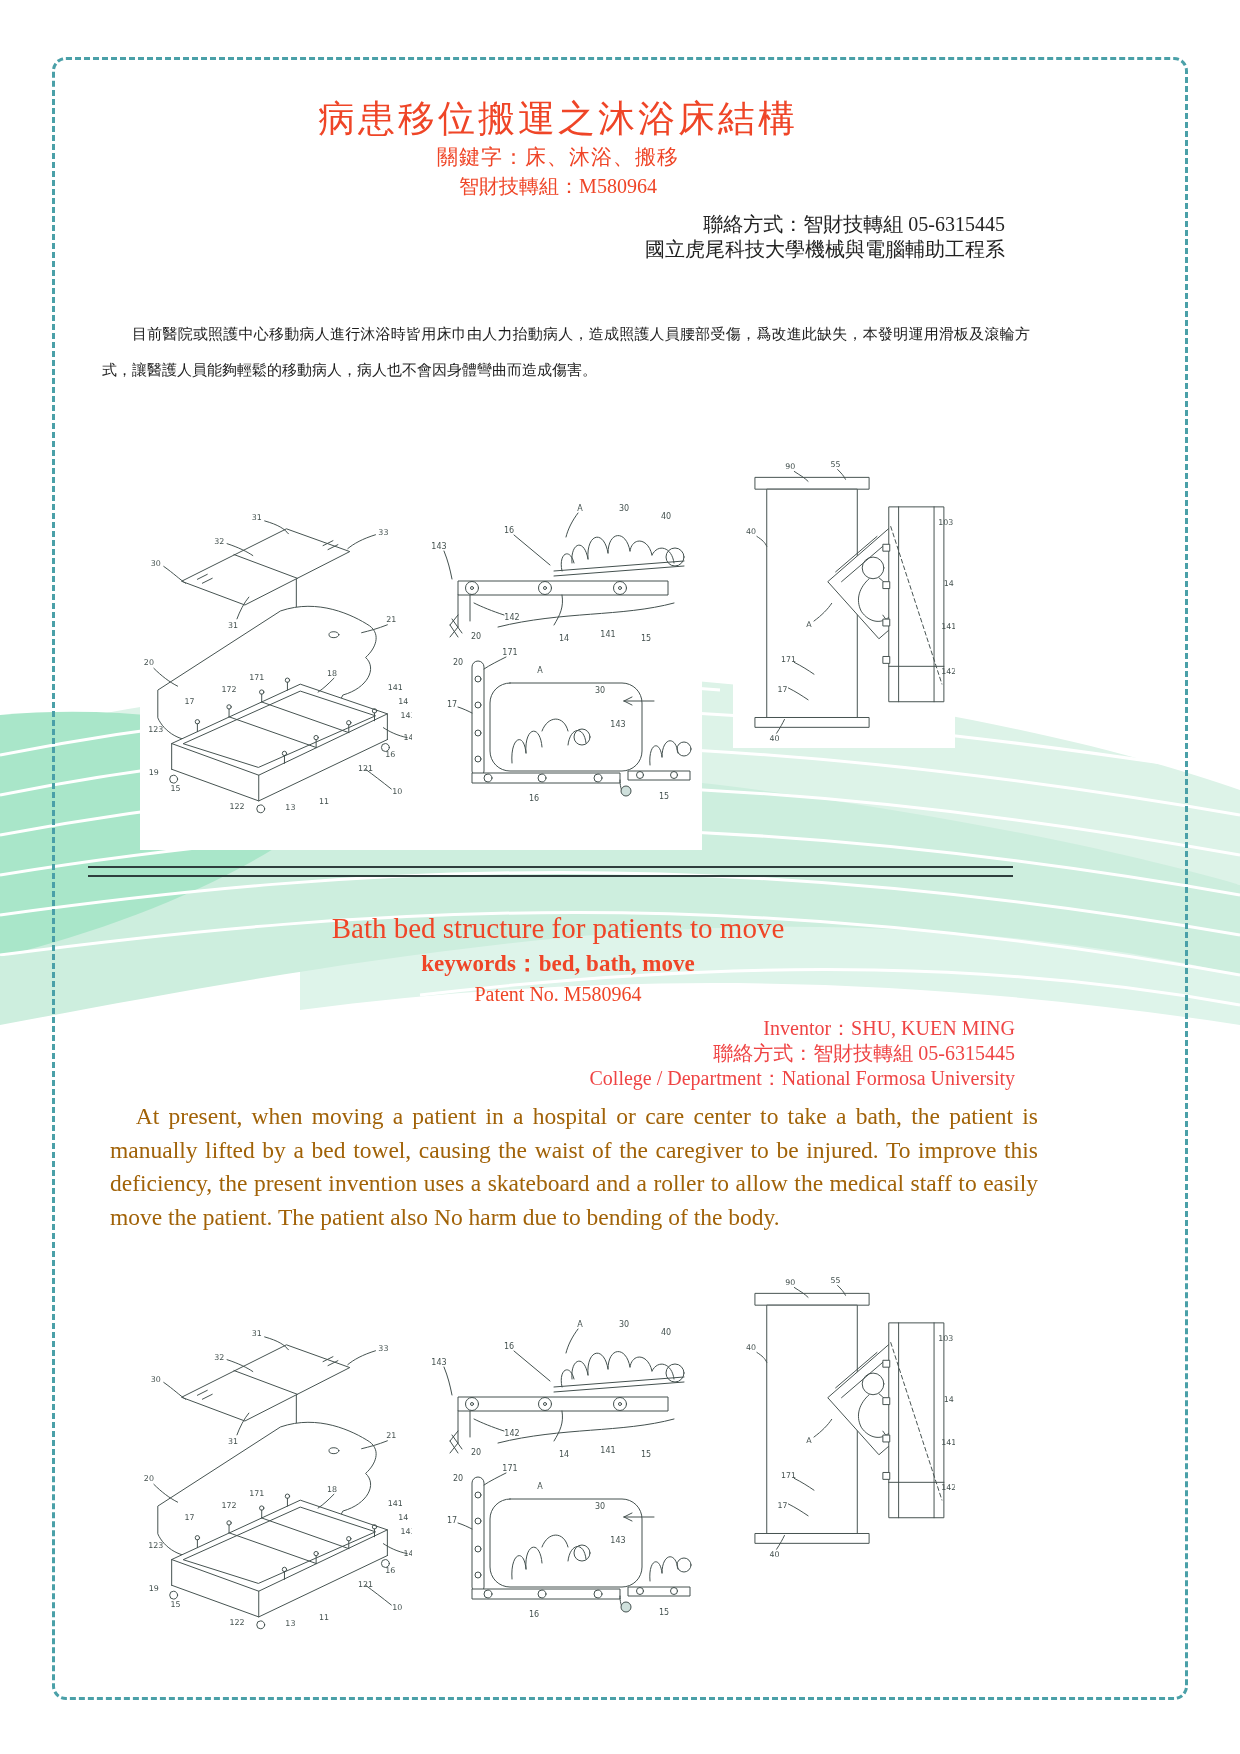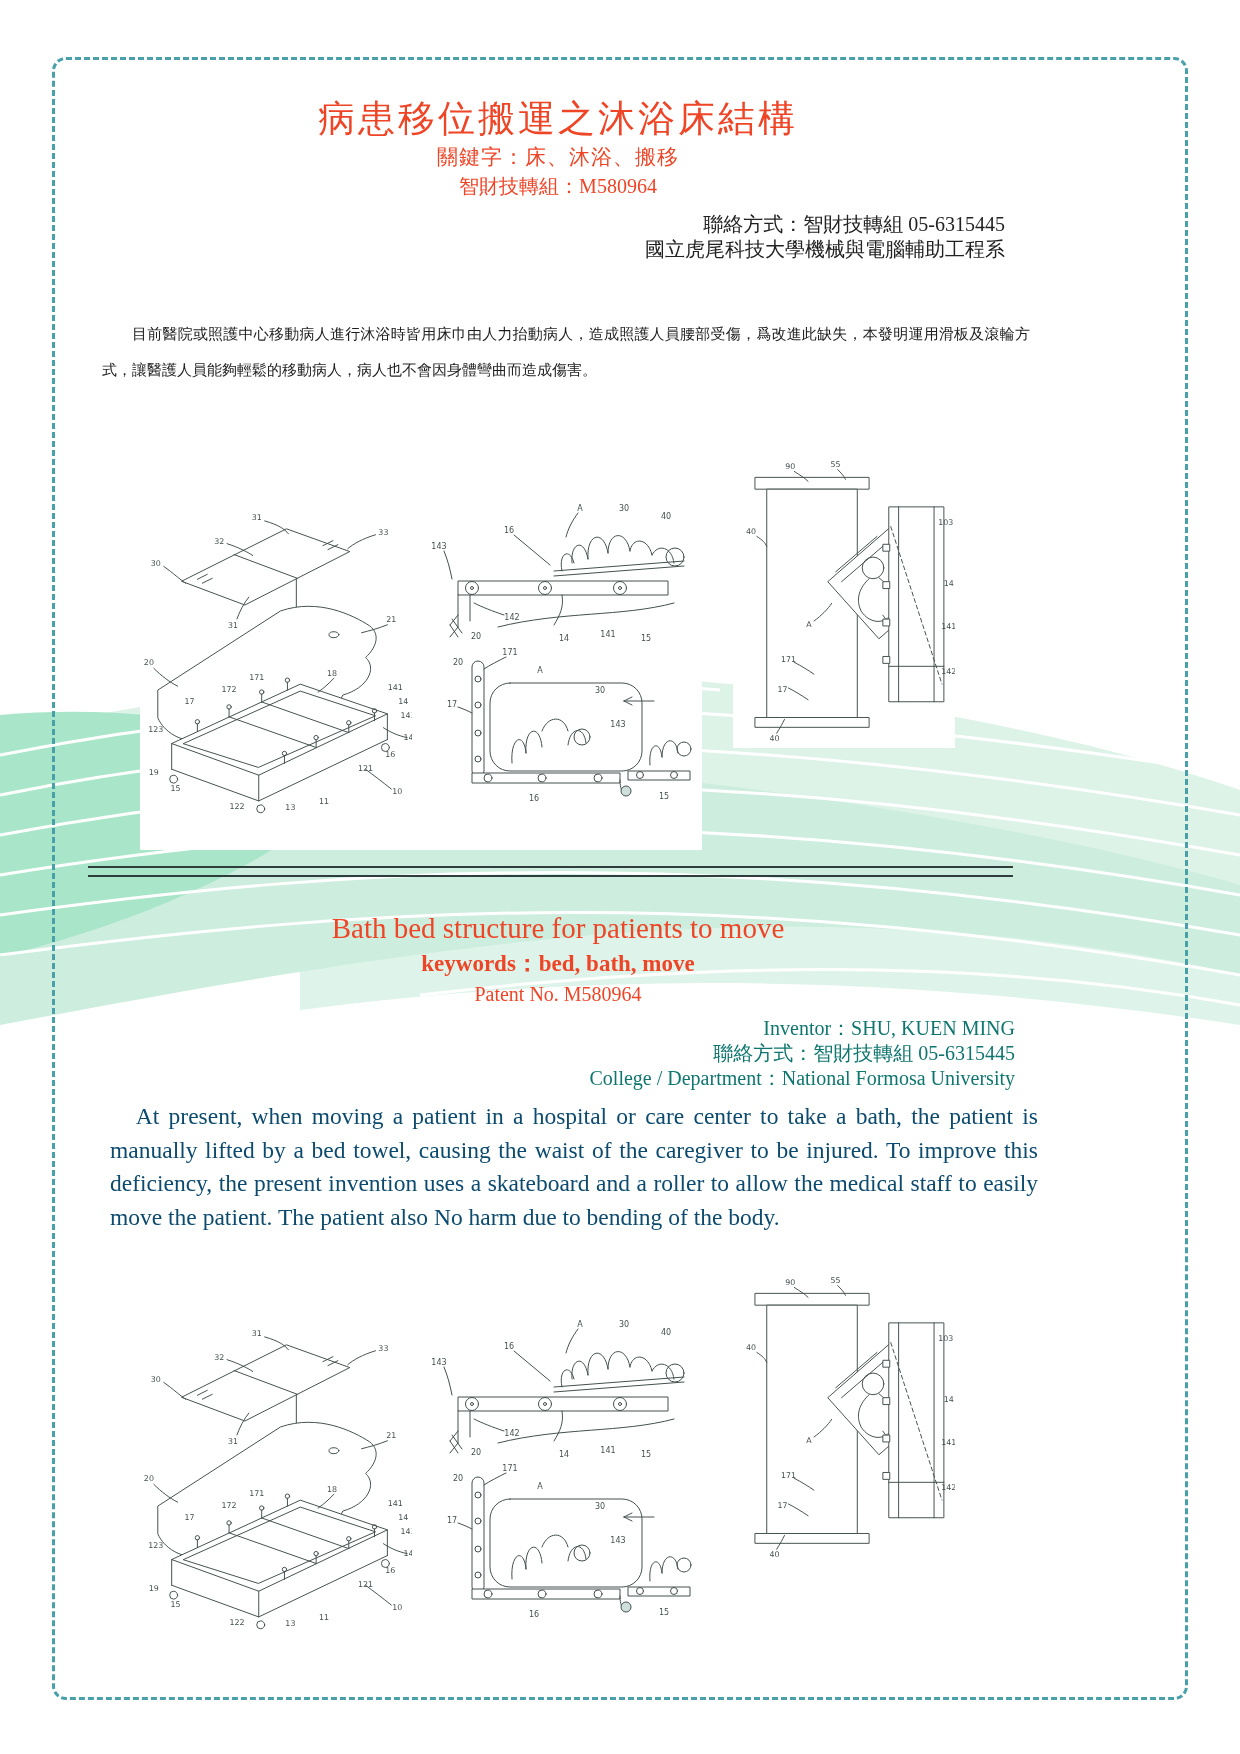--- a/index.html
+++ b/index.html
@@ -18,23 +18,23 @@
   .zh-kw{position:absolute;left:88px;width:940px;top:143px;font-size:21px;letter-spacing:1px;text-align:center;}
   .zh-pat{position:absolute;left:88px;width:940px;top:173px;font-size:20px;}
   .zh-contact{position:absolute;left:88px;width:917px;top:212px;font-size:20px;line-height:24.5px;color:#222;}
   .zh-abs{position:absolute;left:102px;width:928px;top:316px;font-size:15px;line-height:36px;
           color:#1d1d1d;text-align:justify;text-indent:2em;}
   .divider{position:absolute;left:88px;top:866px;width:925px;height:7px;z-index:2;
            border-top:2px solid #2f3e3d;border-bottom:2px solid #2f3e3d;}
   .en-title{position:absolute;left:88px;width:940px;top:912px;font-size:29px;z-index:2;}
   .en-kw{position:absolute;left:88px;width:940px;top:948px;font-size:23px;z-index:2;font-weight:bold;}
   .en-pat{position:absolute;left:88px;width:940px;top:983px;font-size:20px;z-index:2;}
-  .en-contact{position:absolute;left:88px;width:927px;top:1016px;font-size:20px;line-height:25px;color:#0f766e;z-index:2;}
+  .en-contact{position:absolute;left:88px;width:927px;top:1016px;font-size:20px;line-height:25px;color:#ef4444;z-index:2;}
   .en-abs{position:absolute;left:110px;width:928px;top:1100px;font-size:23.5px;line-height:33.5px;
-          color:#0c4a6e;text-align:justify;text-indent:1.1em;z-index:2;}
+          color:#a16207;text-align:justify;text-indent:1.1em;z-index:2;}
   .figrow{position:absolute;left:0;top:0;width:1240px;z-index:1;}
   .panel{position:absolute;background:#ffffff;}
   .panel svg{width:100%;height:100%;}
   .p1{left:140px;width:282px;height:395px;}
   .p2{left:412px;width:290px;height:420px;}
   .p3{left:733px;width:222px;height:310px;}
   .row1 .p1{top:455px;} .row1 .p2{top:430px;} .row1 .p3{top:438px;}
   .row2 .p1{top:1271px;} .row2 .p2{top:1246px;} .row2 .p3{top:1254px;}
   svg .ln{stroke:#44514f;fill:none;stroke-width:1;stroke-linecap:round;stroke-linejoin:round;}
   svg .wf{fill:#ffffff;stroke:#44514f;stroke-width:1;stroke-linejoin:round;}

